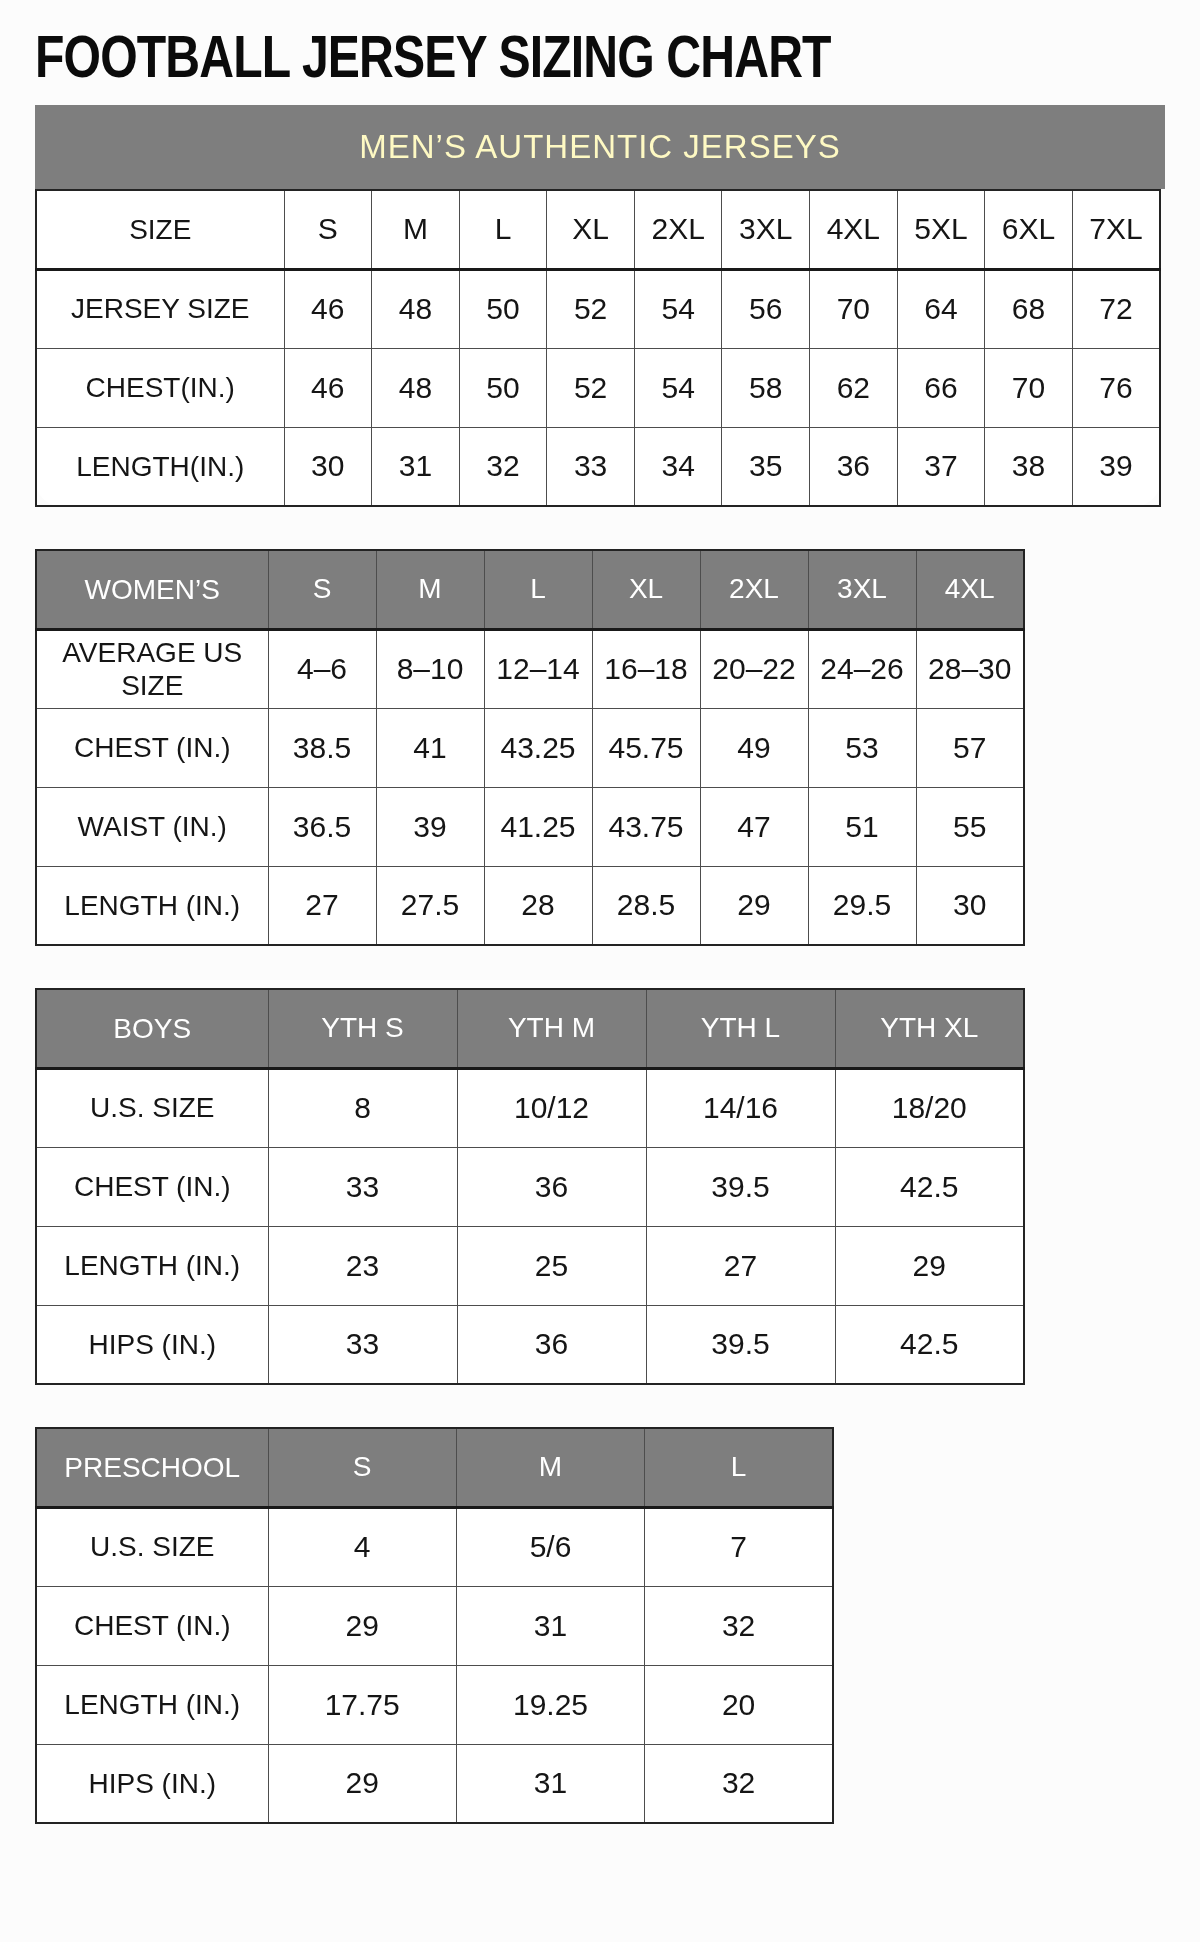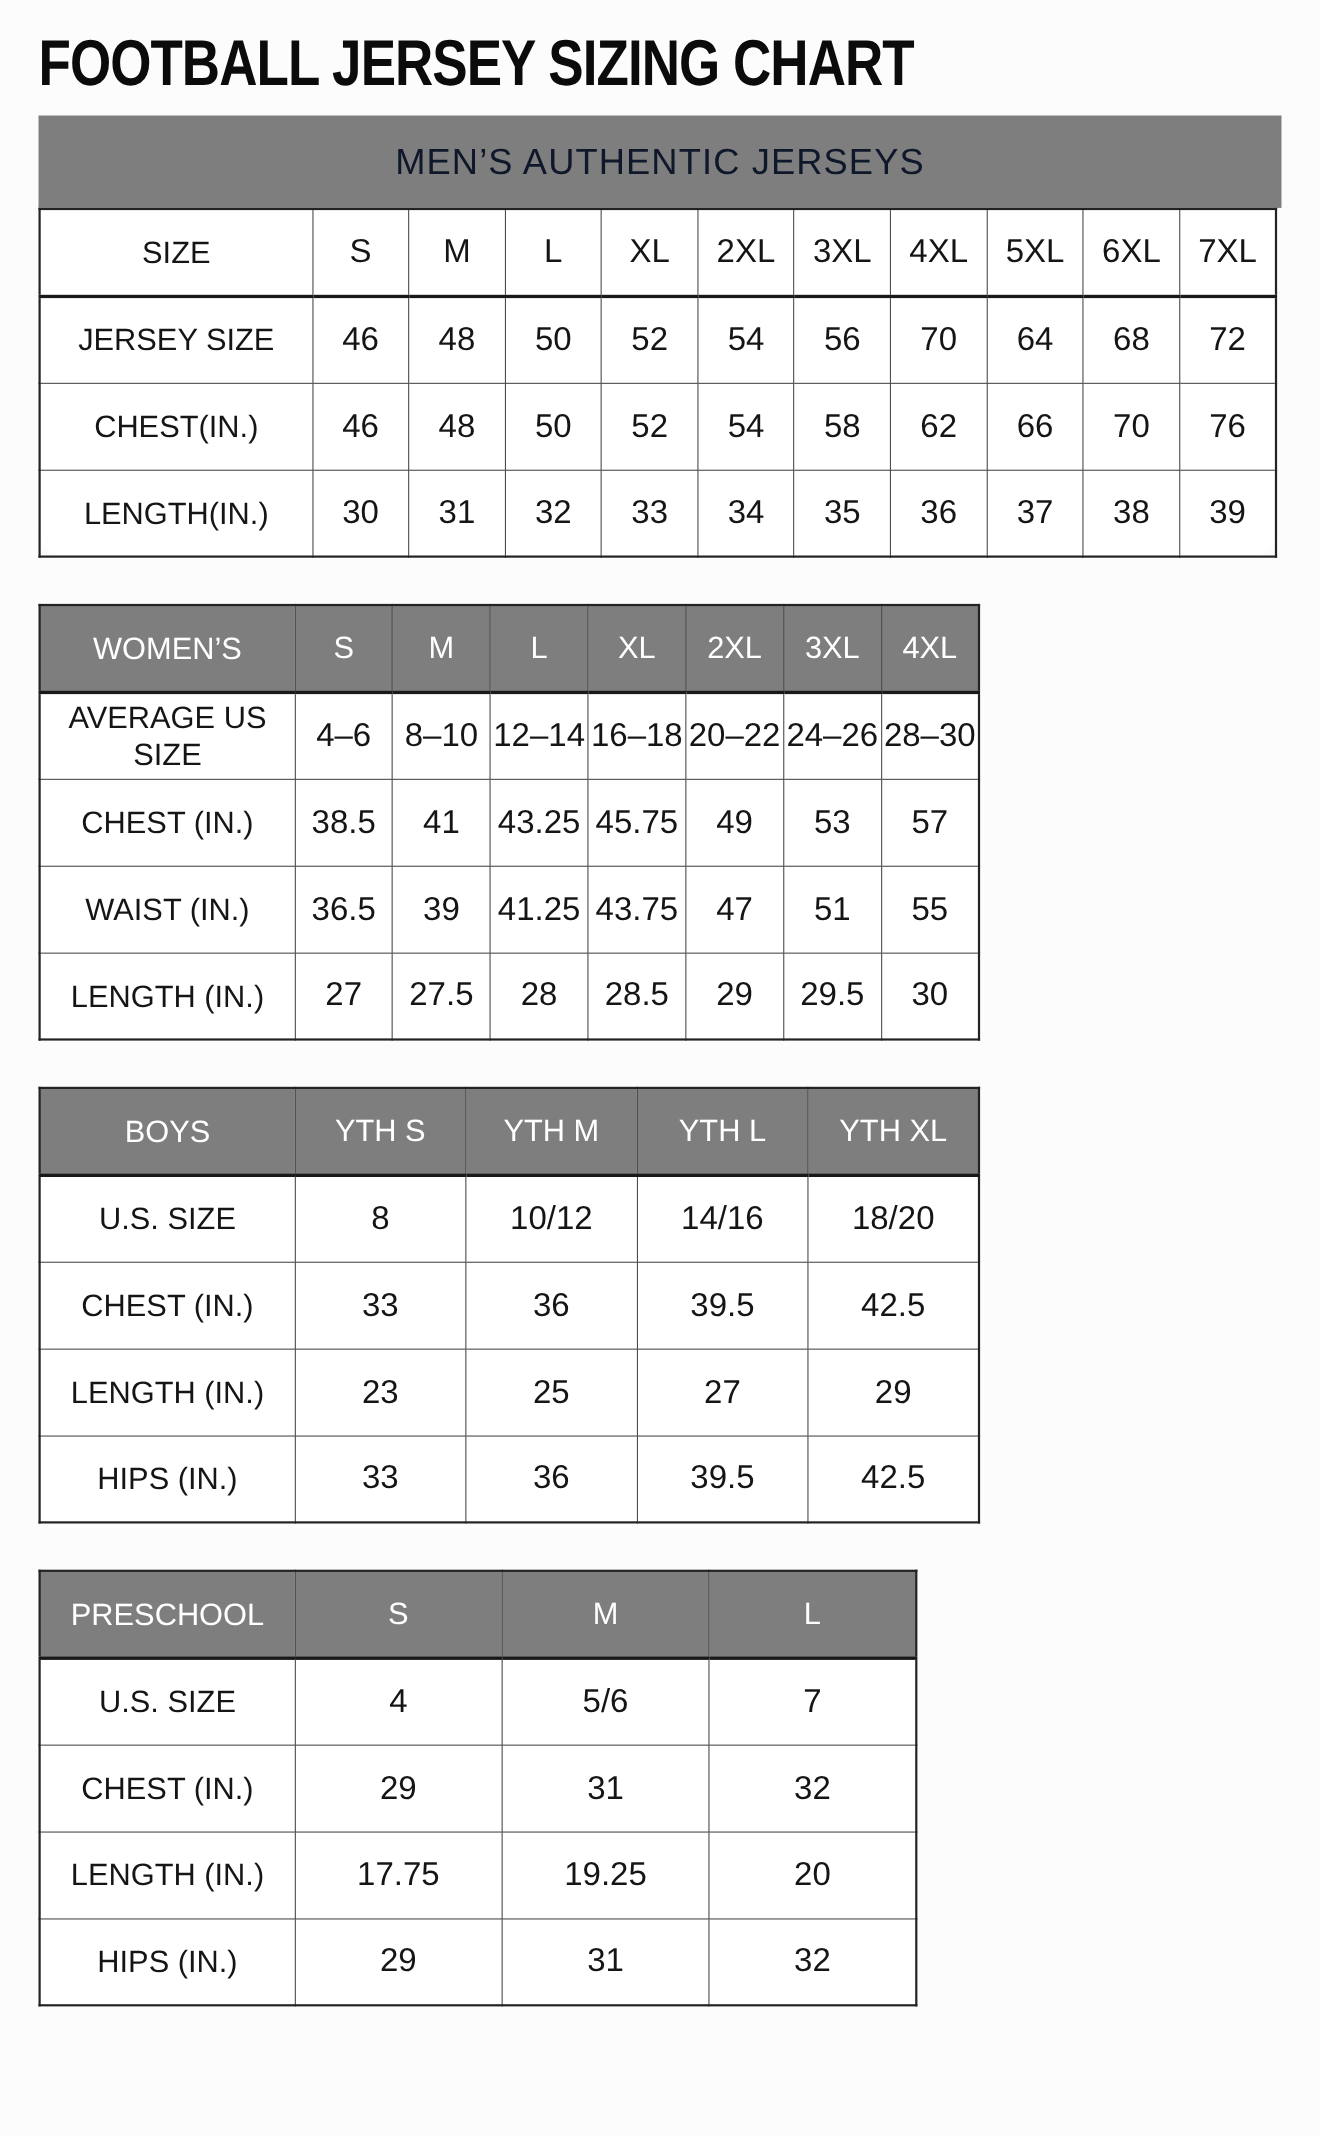--- a/index.html
+++ b/index.html
@@ -34,21 +34,21 @@
     font-size:26px;
     line-height:1.32;
     max-width:950px;
     margin:0 0 24px 0;
   }
 
   .tbl{margin:0 0 42px 0;}
   .banner{
     height:84px;
     background:var(--gray);
-    color:#0f172a;
+    color:#fef9c3;
     display:flex;align-items:center;justify-content:center;
     font-size:33px;
     letter-spacing:1px;
   }
   .tbl table{
     border-collapse:collapse;
     table-layout:fixed;
     background:#fff;
     border:2px solid var(--border-dark);
   }
@@ -70,21 +70,21 @@
     background:#fff;
     color:var(--ink);
     font-size:30px;
   }
   .tbl td.lc{
     font-size:28px;
     padding:0 16px;
     line-height:1.18;
   }
   .tbl-mens table{width:1126px;border-radius:28px;}
-  .tbl-womens table,.tbl-boys table{width:856px;}
+  .tbl-womens table,.tbl-boys table{width:990px;}
   .tbl-preschool table{width:799px;}
   .tbl thead td:first-child{width:232px;}
   .tbl-mens thead td:first-child{width:248px;}
 </style>
 </head>
 <body>
 
 <div class="page">
   <h1 class="title">FOOTBALL JERSEY SIZING CHART</h1>
   <div id="tables">

